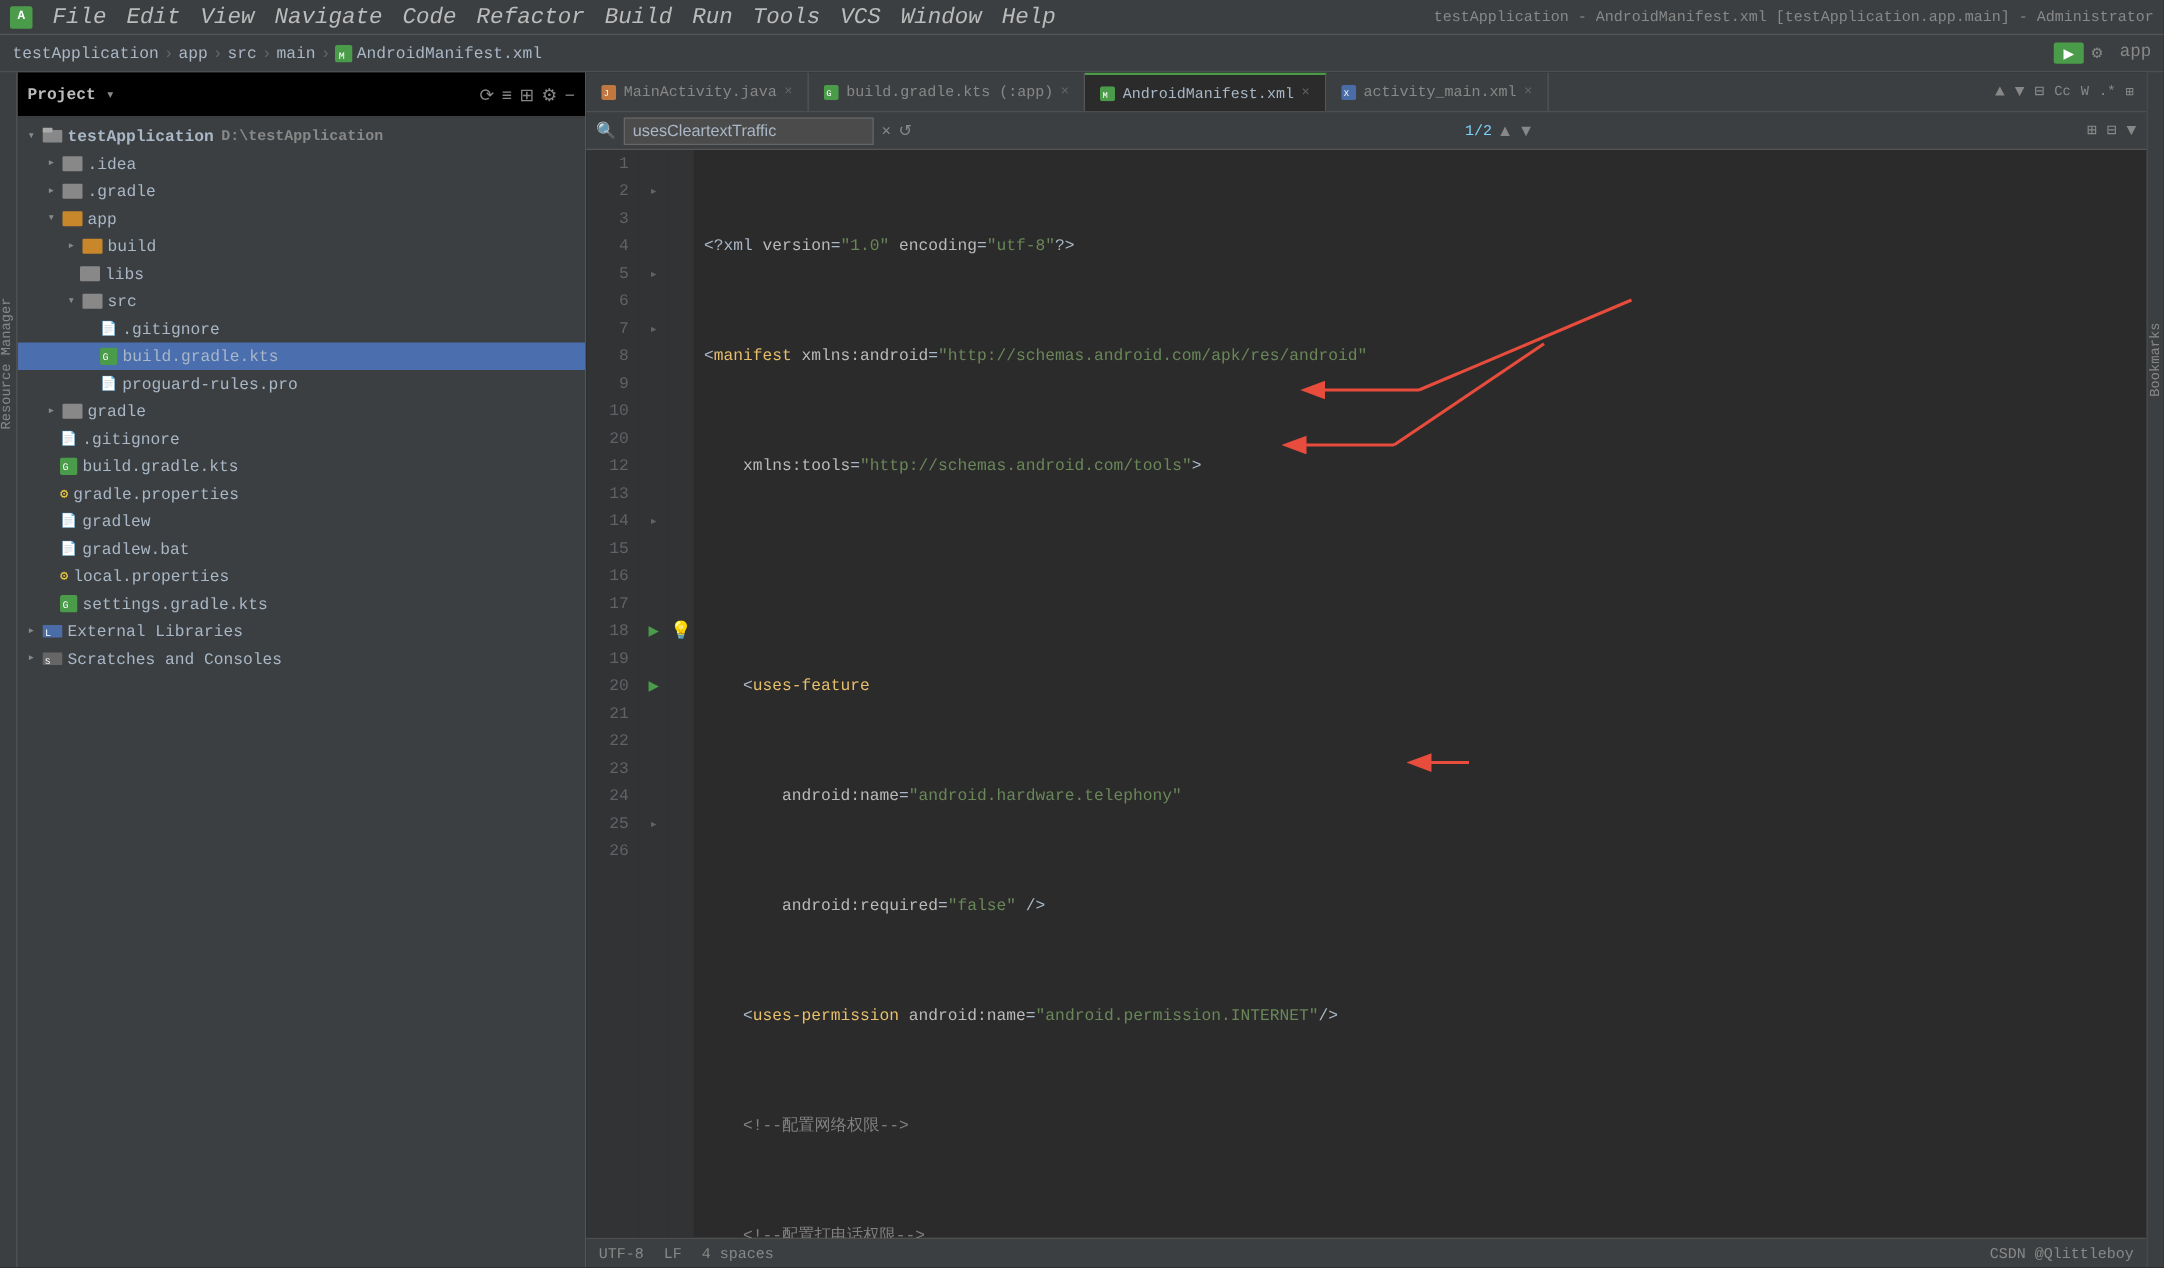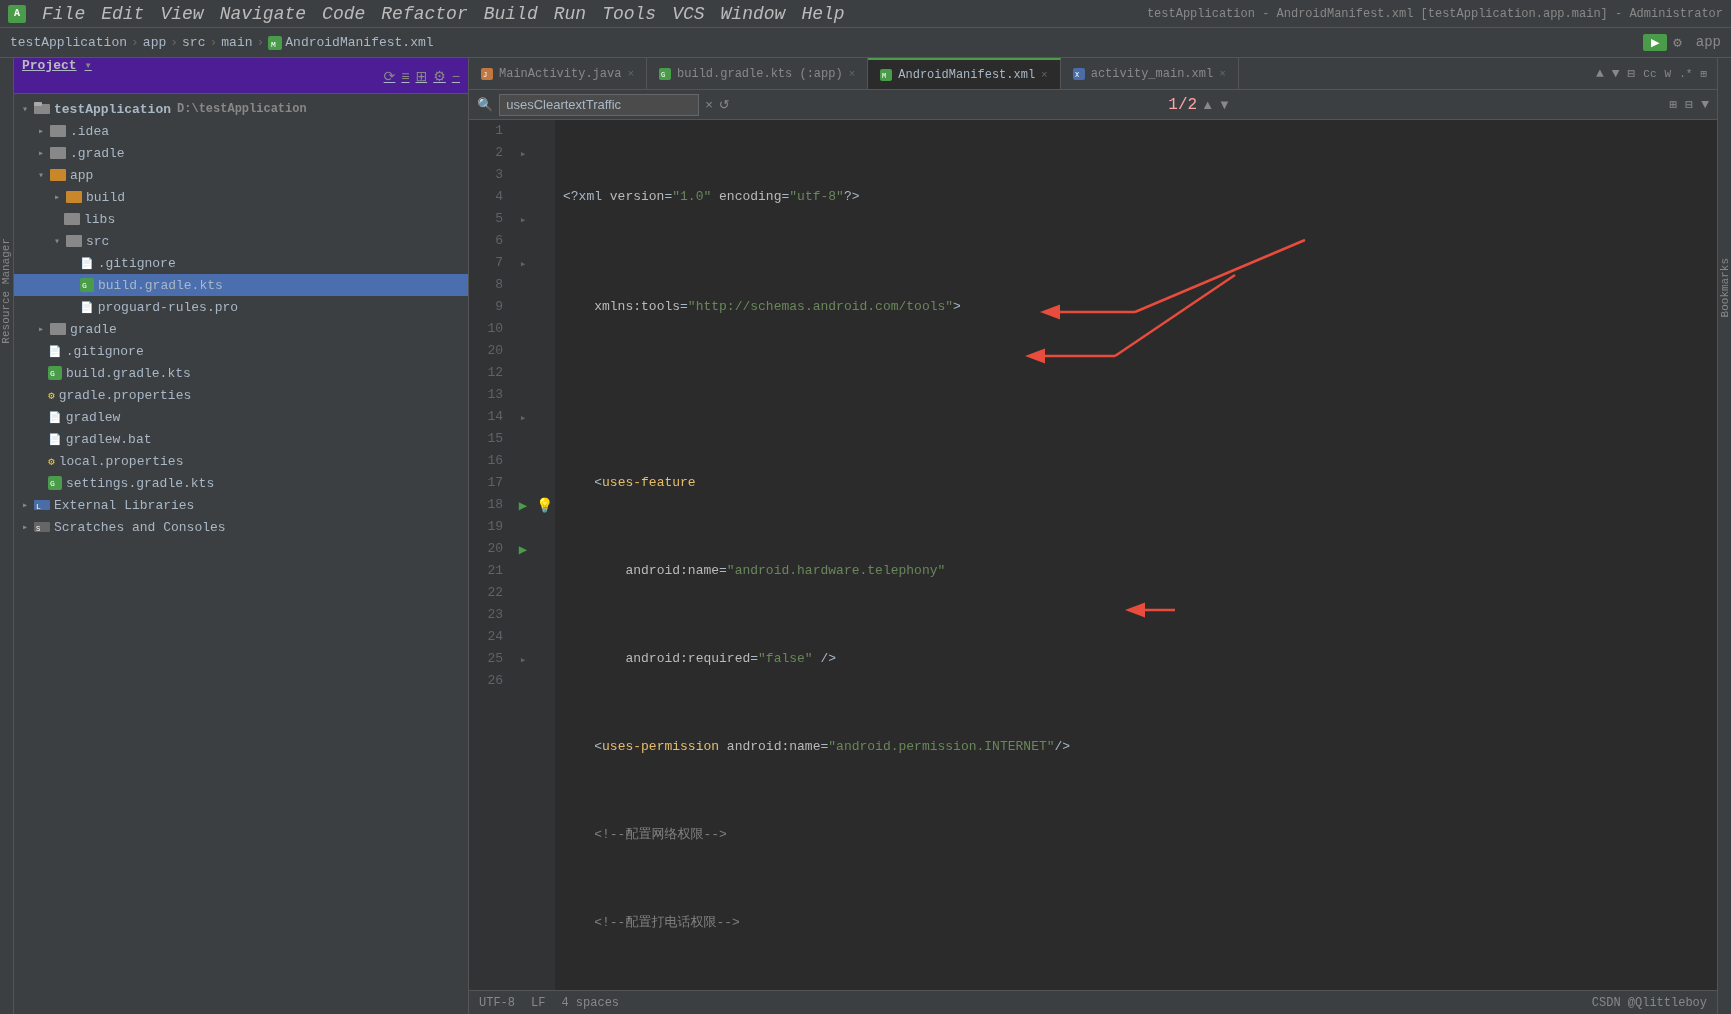--- a/index.html
+++ b/index.html
@@ -72,25 +72,25 @@
     .project-panel {
       width: 455px;
       background: #3c3f41;
       display: flex;
       flex-direction: column;
       border-right: 1px solid #555;
     }
     .panel-header {
       height: 36px;
       display: flex;
+      align-items: center;
       padding: 0 8px;
       gap: 8px;
       border-bottom: 1px solid #555;
-      background: #4c1d95;
-      text-decoration: underline;
+      background: #000000;
     }
     .panel-title { font-weight: bold; color: #bbbbbb; font-size: 13px; }
     .panel-actions { margin-left: auto; display: flex; gap: 6px; }
     .panel-action-btn {
       background: none; border: none; color: #888; cursor: pointer; font-size: 14px;
     }
     
     .tree { flex: 1; overflow-y: auto; padding: 4px 0; }
     .tree-item {
       display: flex;
@@ -172,21 +172,21 @@
       color: #a9b7c6;
       padding: 2px 6px;
       font-size: 13px;
       width: 200px;
       height: 22px;
     }
     .search-btn {
       background: none; border: none; color: #888; cursor: pointer; font-size: 13px;
     }
     .search-nav { display: flex; align-items: center; gap: 4px; margin-left: auto; }
-    .search-count { color: #fca5a5; font-size: 16px; }
+    .search-count { color: #7dd3fc; font-size: 12px; }
     
     .code-editor {
       flex: 1;
       display: flex;
       overflow-y: auto;
       background: #2b2b2b;
       position: relative;
     }
     .line-numbers {
       width: 42px;
@@ -617,20 +617,21 @@
         <div style="height:22px;"></div>
         <div style="height:22px;"></div>
         <div style="height:22px;"></div>
         <div style="height:22px;"></div>
       </div>
 
       <div class="code-content" style="position:relative;">
         
         <div class="line"><span class="xml-bracket">&lt;?xml </span><span class="xml-attr">version</span><span class="xml-bracket">=</span><span class="xml-string">"1.0"</span><span class="xml-attr"> encoding</span><span class="xml-bracket">=</span><span class="xml-string">"utf-8"</span><span class="xml-bracket">?&gt;</span></div>
         
+        <div class="line"><span class="xml-bracket">&lt;</span><span class="xml-tag">manifest </span><span class="xml-attr">xmlns:android</span><span class="xml-bracket">=</span><span class="xml-string">"http://schemas.android.com/apk/res/android"</span></div>
         
         <div class="line">    <span class="xml-attr">xmlns:tools</span><span class="xml-bracket">=</span><span class="xml-string">"http://schemas.android.com/tools"</span><span class="xml-bracket">&gt;</span></div>
         
         <div class="line"></div>
         
         <div class="line">    <span class="xml-bracket">&lt;</span><span class="xml-tag">uses-feature</span></div>
         
         <div class="line">        <span class="xml-attr">android:name</span><span class="xml-bracket">=</span><span class="xml-string">"android.hardware.telephony"</span></div>
         
         <div class="line">        <span class="xml-attr">android:required</span><span class="xml-bracket">=</span><span class="xml-string">"false"</span> <span class="xml-bracket">/&gt;</span></div>

